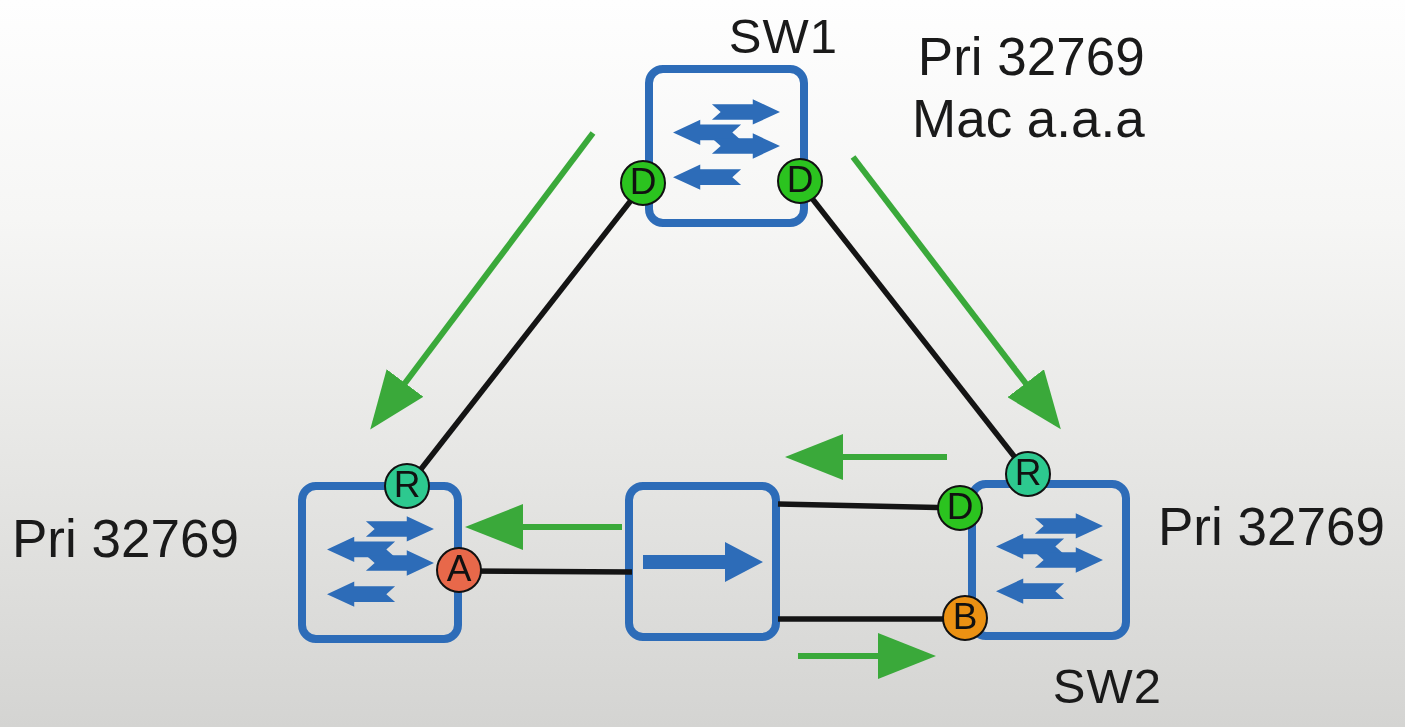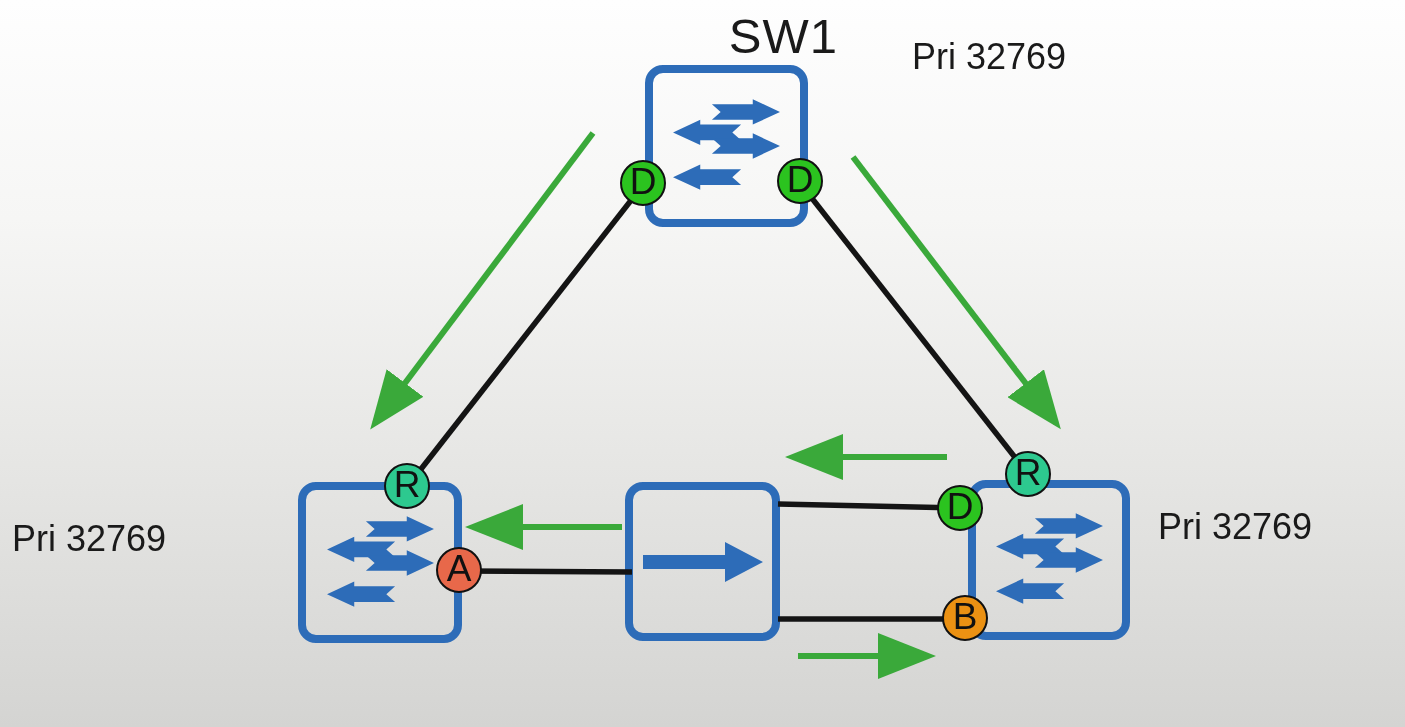--- a/index.html
+++ b/index.html
@@ -43,21 +43,21 @@
   }
   .badge-d{background:var(--d);}
   .badge-r{background:var(--r);}
   .badge-a{background:var(--a);}
   .badge-b{background:var(--b);}
   .node-label{
     position:absolute;width:220px;text-align:right;
     font-size:49px;color:var(--ink);letter-spacing:1px;
   }
   .annotation{
-    position:absolute;font-size:36px;color:var(--ink);line-height:62px;
+    position:absolute;font-size:53px;color:var(--ink);line-height:62px;
     white-space:nowrap;
     text-align:right;
   }
 </style>
 </head>
 <body>
 
 <div class="canvas">
 
   <div class="node node-sw1">
@@ -115,23 +115,25 @@
 
   <div class="badge badge-d" style="left:620px;top:160px;">D</div>
   <div class="badge badge-d" style="left:777px;top:158px;">D</div>
   <div class="badge badge-r" style="left:384px;top:463px;">R</div>
   <div class="badge badge-a" style="left:436px;top:547px;">A</div>
   <div class="badge badge-r" style="left:1005px;top:451px;">R</div>
   <div class="badge badge-d" style="left:937px;top:485px;">D</div>
   <div class="badge badge-b" style="left:942px;top:595px;">B</div>
 
   <div class="node-label" style="left:618px;top:8px;">SW1</div>
+  <div class="node-label" style="left:942px;top:658px;">SW2</div>
 
   <div class="annotation" style="left:912px;top:26px;">
     <div>Pri 32769</div>
+    <div>Mac a.a.a</div>
   </div>
   <div class="annotation" style="left:12px;top:508px;">
     <div>Pri 32769</div>
   </div>
   <div class="annotation" style="left:1158px;top:496px;">
     <div>Pri 32769</div>
   </div>
 
 </div>
 

